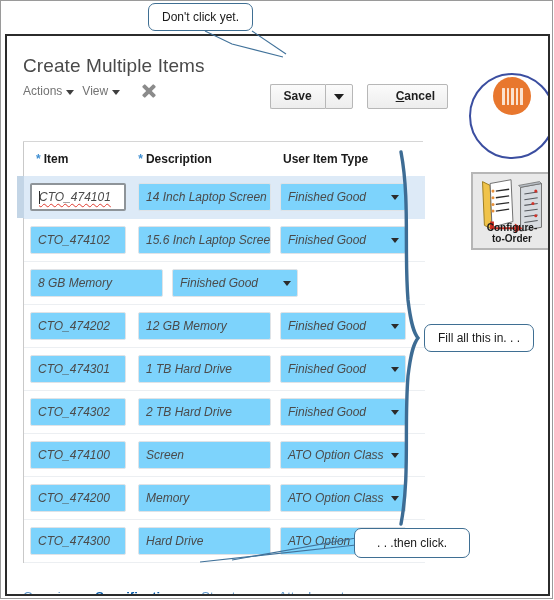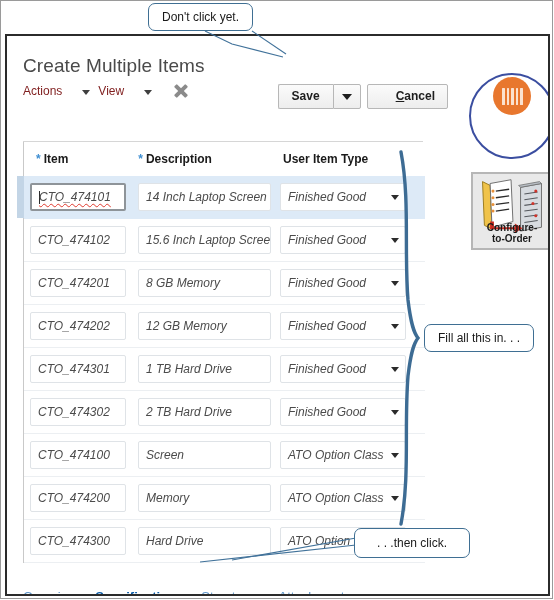--- a/index.html
+++ b/index.html
@@ -53,24 +53,24 @@
   #toolbar {
     position: absolute;
     left: 14px;
     top: 46px;
     display: flex;
     align-items: center;
     gap: 0px;
   }
   .menu-btn {
     font-size: 12px;
-    color: #7f1d1d;
-    display: flex;
-    align-items: center;
-    gap: 20px;
+    color: #737373;
+    display: flex;
+    align-items: center;
+    gap: 4px;
     padding: 2px 6px 2px 2px;
     cursor: pointer;
     white-space: nowrap;
     justify-content: space-between;
   }
   .caret-down {
     width: 0; height: 0;
     border-left: 4px solid transparent;
     border-right: 4px solid transparent;
     border-top: 5px solid #3f3f3f;
@@ -94,21 +94,21 @@
   #close-x::before { transform: rotate(45deg); }
   #close-x::after  { transform: rotate(-45deg); }
 
   
   #action-buttons {
     position: absolute;
     right: 100px;
     top: 48px;
     display: flex;
     align-items: center;
-    gap: 6px;
+    gap: 14px;
   }
   .btn-group { display: flex; }
   .btn {
     background: linear-gradient(#fbfbfb, #ededed);
     border: 1px solid #b7b7b7;
     border-radius: 2px;
     font-size: 12px;
     font-weight: bold;
     color: #1e1e1e;
     padding: 4px 11px 5px 11px;
@@ -181,21 +181,21 @@
     width: 7px; height: 100%;
     background: #c3d5e6;
   }
   .cell { display: flex; align-items: center; }
   .cell-item { width: 108px; }
   .cell-desc { width: 142px; }
   .cell-type { width: 140px; }
 
   .field {
     border: 1px solid #dfe3e7;
-    background: #ffffff;
+    background: #7dd3fc;
     border-radius: 2px;
     height: 28px;
     box-sizing: border-box;
     font-size: 12px;
     color: #4b4b4b;
     padding: 0 7px;
     display: flex;
     align-items: center;
     white-space: nowrap;
     overflow: hidden;
@@ -442,23 +442,20 @@
           </div>
           <div class="cell cell-type">
             <div class="field field-select">
               <span>Finished Good</span>
               <span class="caret-down"></span>
             </div>
           </div>
         </div>
 
         <div class="grid-row">
-          <div class="cell cell-item">
-            <div class="field field-item">CTO_474201</div>
-          </div>
           <div class="cell cell-desc">
             <div class="field field-desc">8 GB Memory</div>
           </div>
           <div class="cell cell-type">
             <div class="field field-select">
               <span>Finished Good</span>
               <span class="caret-down"></span>
             </div>
           </div>
         </div>

